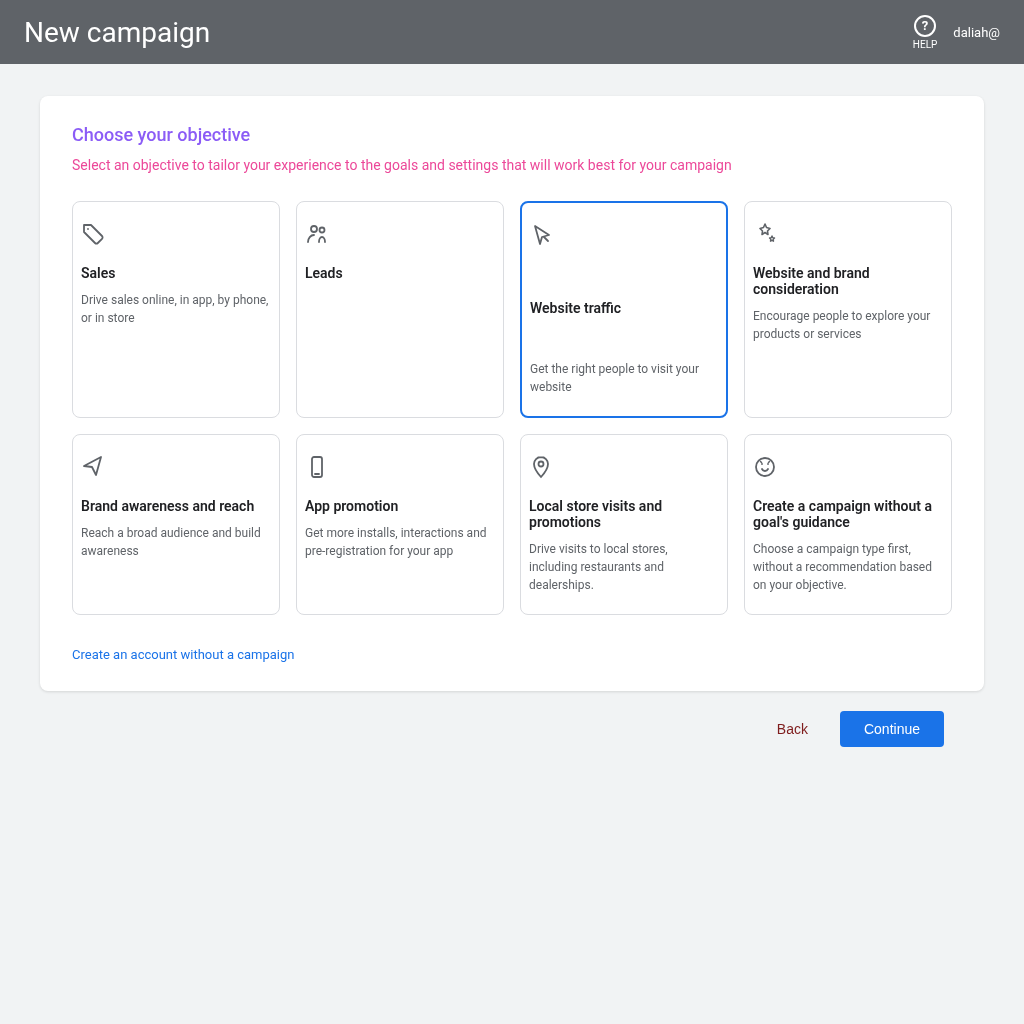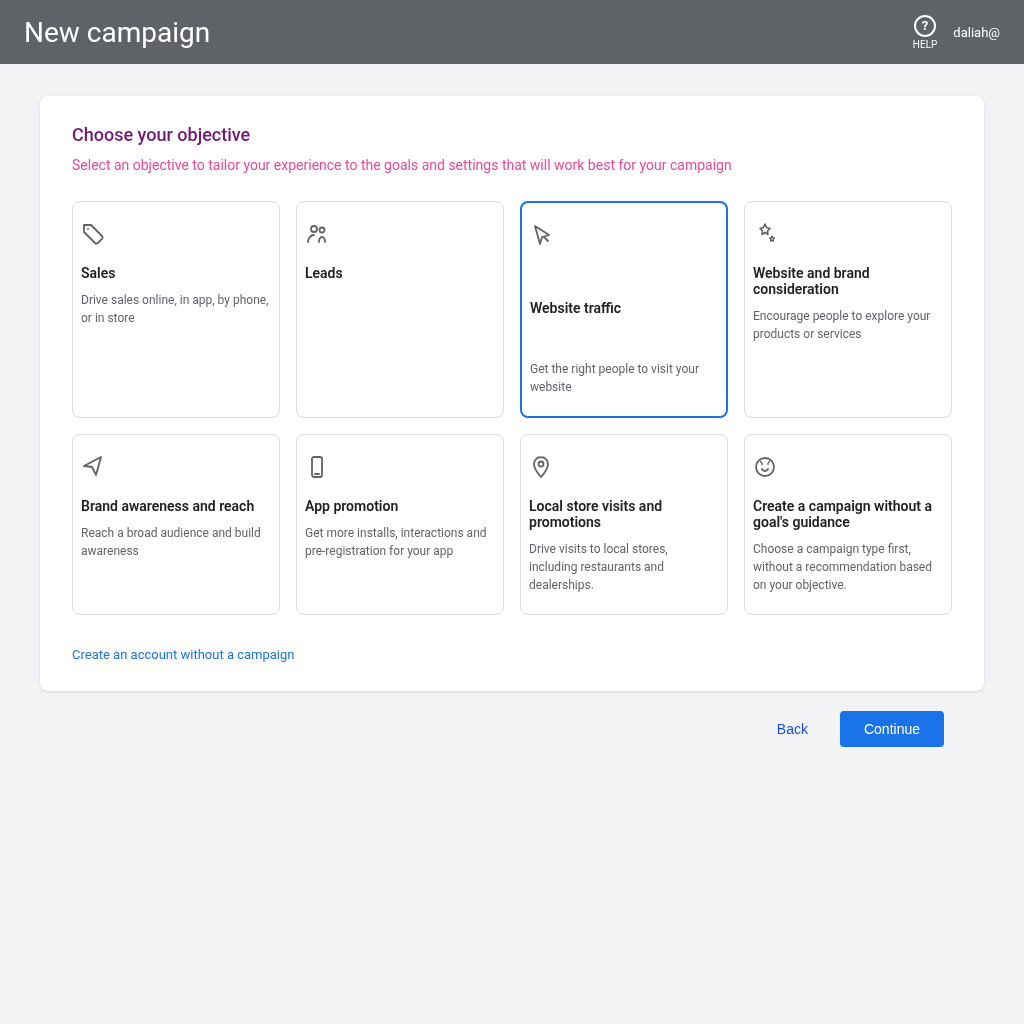--- a/index.html
+++ b/index.html
@@ -66,21 +66,21 @@
     .card {
       background: white;
       border-radius: 8px;
       padding: 28px 32px;
       box-shadow: 0 1px 3px rgba(0,0,0,0.12);
     }
 
     .card-title {
       font-size: 18px;
       font-weight: 500;
-      color: #701a75;
+      color: #8b5cf6;
       margin-bottom: 12px;
     }
 
     .card-subtitle {
       font-size: 14px;
       color: #ec4899;
       margin-bottom: 28px;
     }
 
     
@@ -147,21 +147,21 @@
     
     .action-bar {
       display: flex;
       justify-content: flex-end;
       gap: 12px;
       padding: 20px 40px;
     }
     .btn-back {
       background: transparent;
       border: none;
-      color: #1d4ed8;
+      color: #7f1d1d;
       font-size: 14px;
       font-weight: 500;
       padding: 10px 20px;
       cursor: pointer;
       border-radius: 4px;
     }
     .btn-continue {
       background: #1a73e8;
       border: none;
       color: white;

